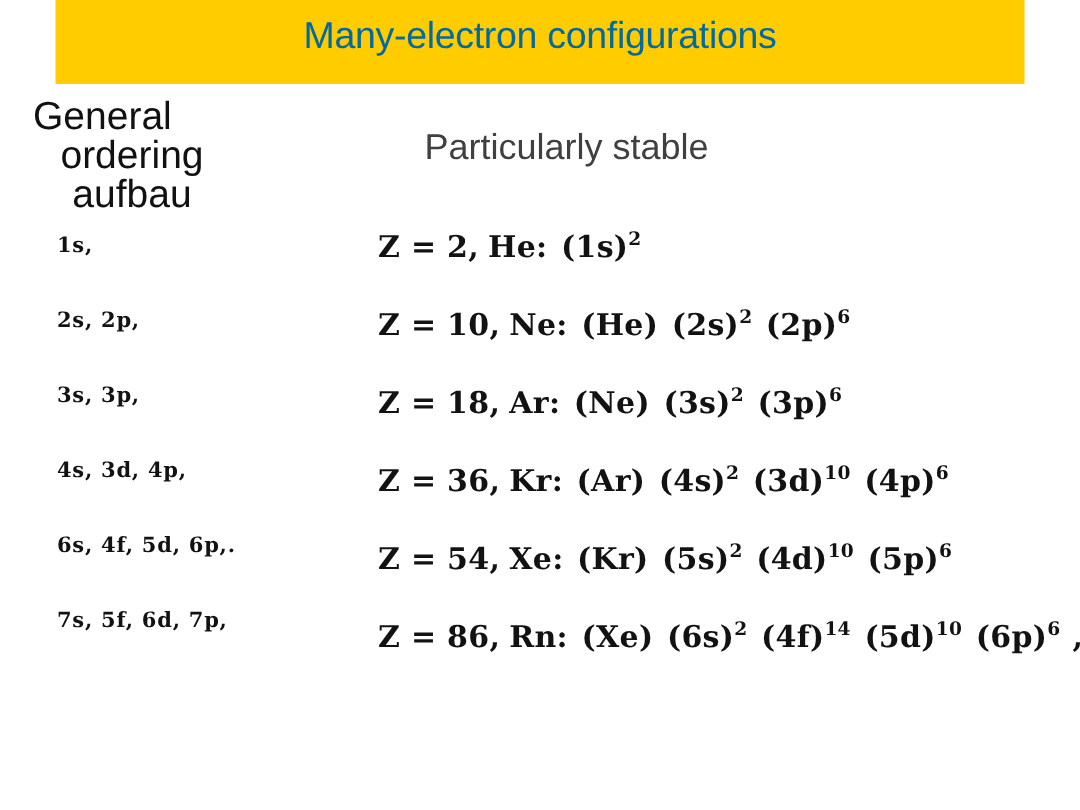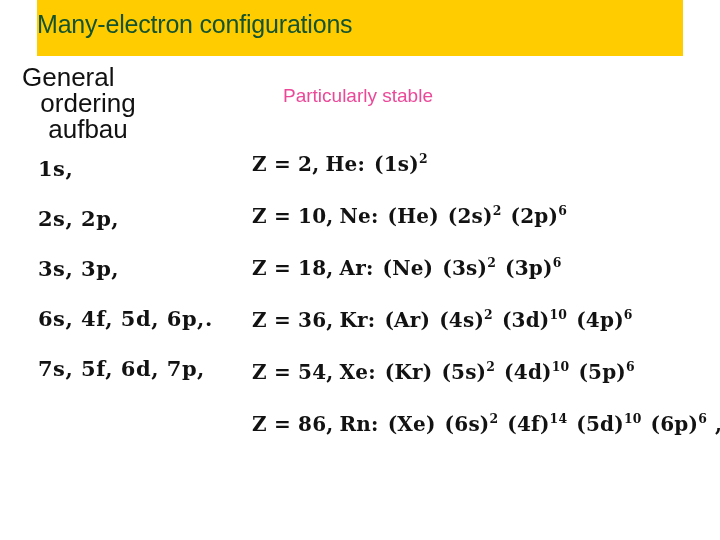--- a/index.html
+++ b/index.html
@@ -27,23 +27,24 @@
     top: 0px;
     width: 646px;
     height: 56px;
     background: #FFCC00;
   }
   .title-text {
     position: absolute;
     left: 0;
     right: 0;
     top: 10px;
+    text-align: center;
     font-family: "Liberation Sans", sans-serif;
     font-size: 25px;
-    color: #14532d;
+    color: #0369a1;
     letter-spacing: -0.2px;
     white-space: nowrap;
   }
 
   
   .left-heading {
     position: absolute;
     left: 22px;
     top: 64px;
     width: 132px;
@@ -57,37 +58,37 @@
     display: block;
   }
   .left-heading .hl:first-child {
     text-align: left;
   }
   .right-heading {
     position: absolute;
     left: 283px;
     top: 85px;
     font-family: "Liberation Sans", sans-serif;
-    font-size: 19px;
-    color: #ec4899;
+    font-size: 24px;
+    color: #404040;
     white-space: nowrap;
   }
 
   
   .aufbau-list {
     position: absolute;
     left: 38px;
     top: 156px;
     width: 200px;
   }
   .aufbau-row {
     height: 50px;
     font-family: "DejaVu Serif", serif;
     font-weight: bold;
-    font-size: 21px;
+    font-size: 14px;
     color: #121212;
     white-space: nowrap;
     letter-spacing: 0.5px;
   }
 
   
   .config-list {
     position: absolute;
     left: 252px;
     top: 152px;
@@ -172,20 +173,21 @@
     <span class="hl">ordering</span>
     <span class="hl">aufbau</span>
   </div>
 
   <div class="right-heading">Particularly stable</div>
 
   <div class="aufbau-list">
       <div class="aufbau-row">1s,</div>
       <div class="aufbau-row">2s, 2p,</div>
       <div class="aufbau-row">3s, 3p,</div>
+      <div class="aufbau-row">4s, 3d, 4p,</div>
       <div class="aufbau-row">6s, 4f, 5d, 6p,.</div>
       <div class="aufbau-row">7s, 5f, 6d, 7p,</div>
     </div>
 
   <div class="config-list">
       <div class="config-row"><span class="zlabel">Z =  2,</span><span class="elem">He:</span><span class="shell"><span class="core">(1s)</span><sup>2</sup></span></div>
       <div class="config-row"><span class="zlabel">Z = 10,</span><span class="elem">Ne:</span><span class="shell"><span class="core">(He)</span></span><span class="shell"><span class="core">(2s)</span><sup>2</sup></span><span class="shell"><span class="core">(2p)</span><sup>6</sup></span></div>
       <div class="config-row"><span class="zlabel">Z = 18,</span><span class="elem">Ar:</span><span class="shell"><span class="core">(Ne)</span></span><span class="shell"><span class="core">(3s)</span><sup>2</sup></span><span class="shell"><span class="core">(3p)</span><sup>6</sup></span></div>
       <div class="config-row"><span class="zlabel">Z = 36,</span><span class="elem">Kr:</span><span class="shell"><span class="core">(Ar)</span></span><span class="shell"><span class="core">(4s)</span><sup>2</sup></span><span class="shell"><span class="core">(3d)</span><sup>10</sup></span><span class="shell"><span class="core">(4p)</span><sup>6</sup></span></div>
       <div class="config-row"><span class="zlabel">Z = 54,</span><span class="elem">Xe:</span><span class="shell"><span class="core">(Kr)</span></span><span class="shell"><span class="core">(5s)</span><sup>2</sup></span><span class="shell"><span class="core">(4d)</span><sup>10</sup></span><span class="shell"><span class="core">(5p)</span><sup>6</sup></span></div>

